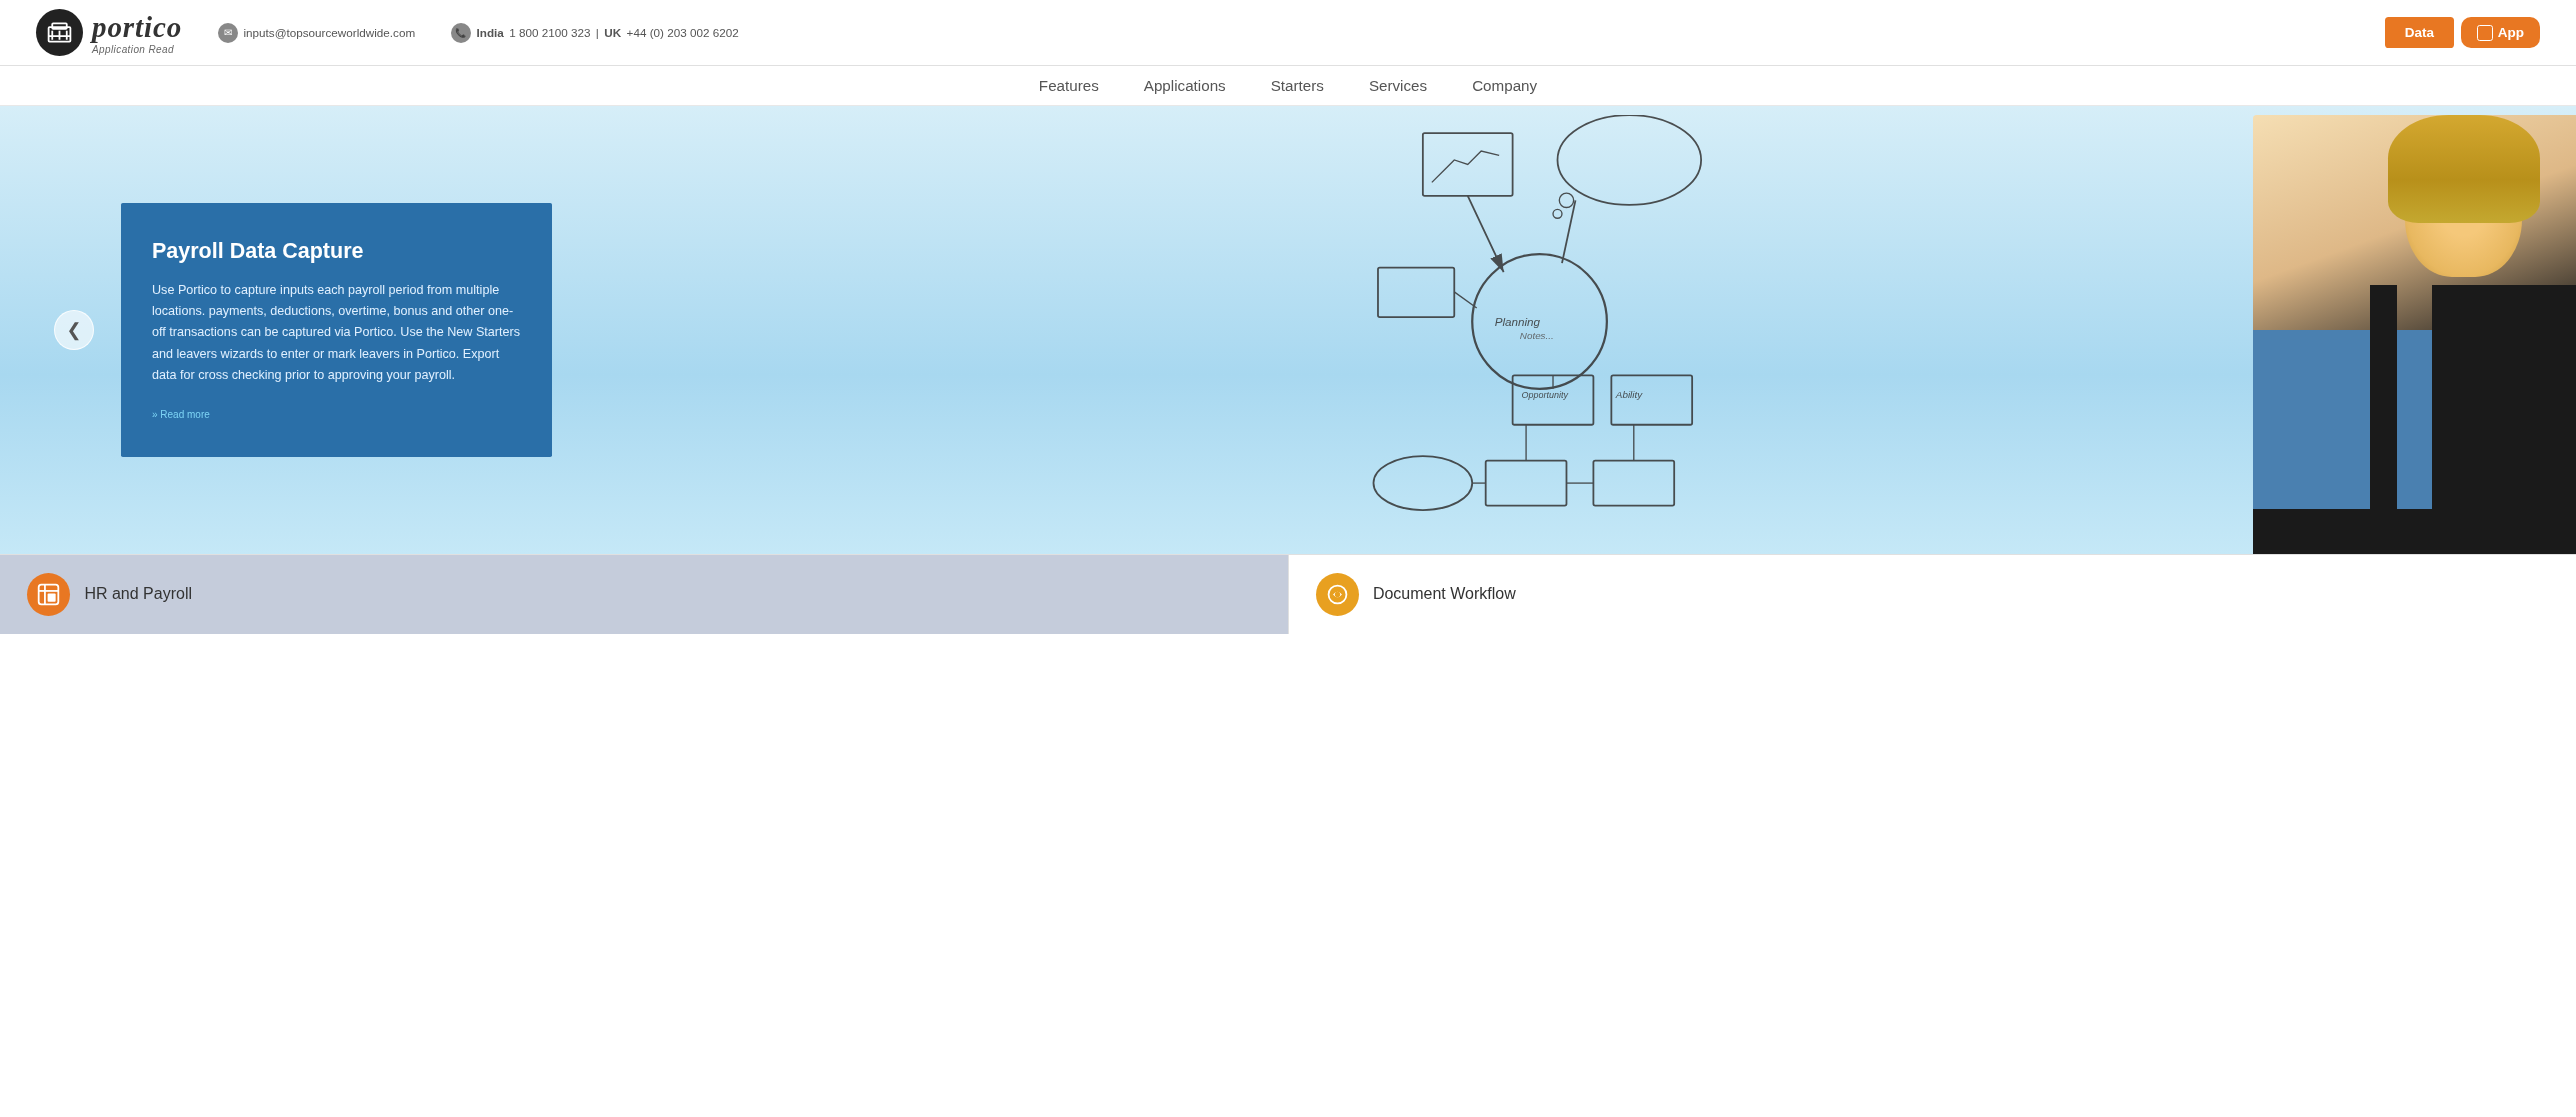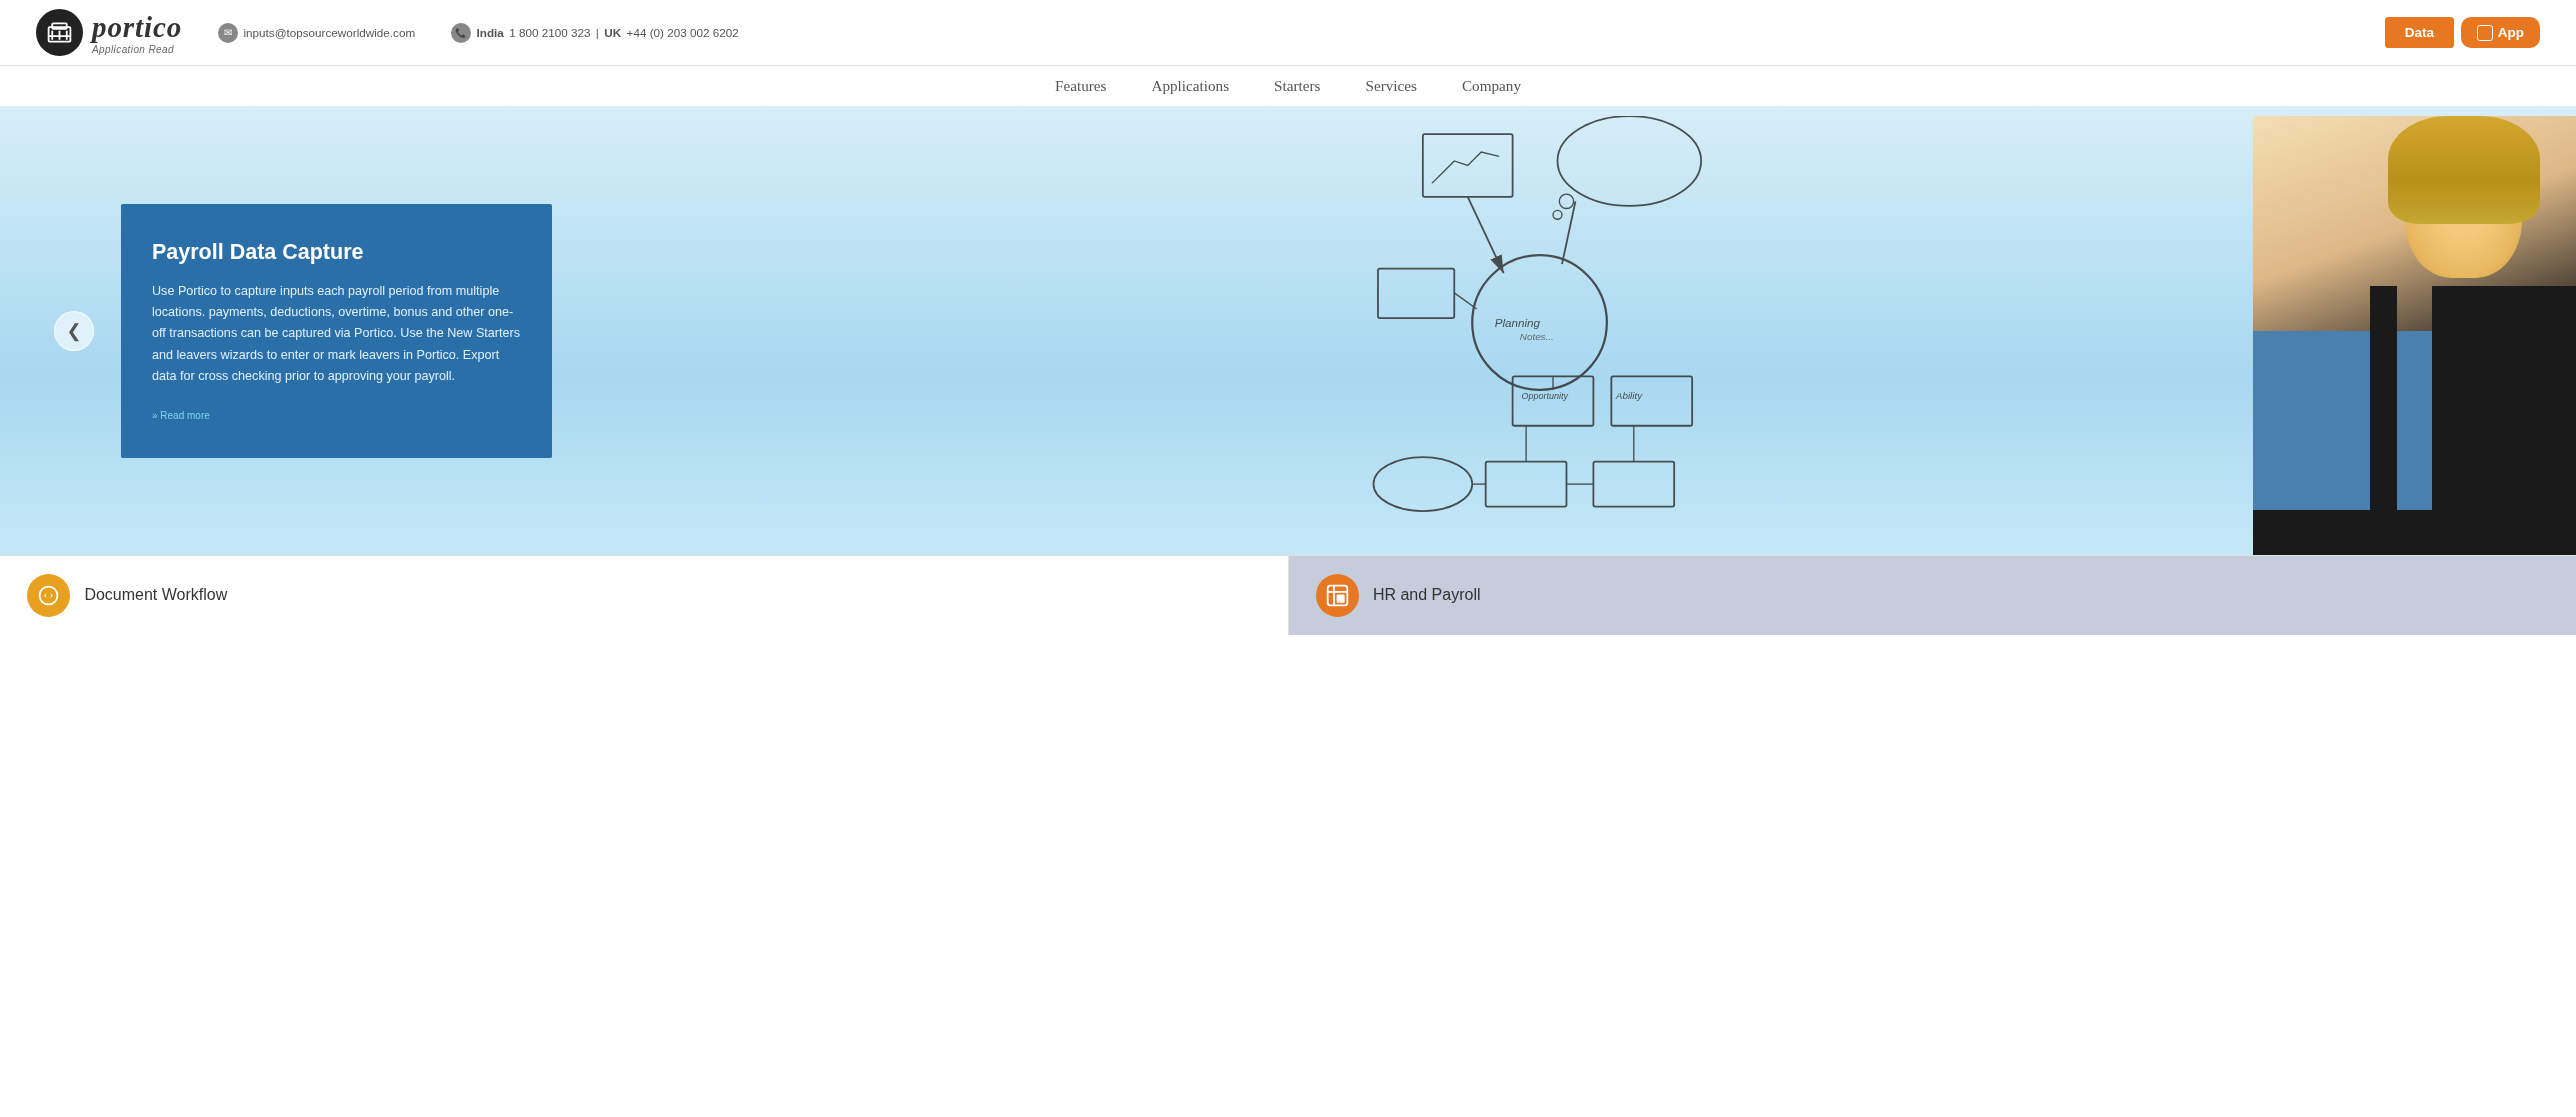--- a/index.html
+++ b/index.html
@@ -132,21 +132,20 @@
       gap: 45px;
       padding: 10.8px 0;
       border-bottom: 1.8px solid #e8e8e8;
       background: #fff;
     }
     .nav-item {
       font-size: 15.2px;
       color: #555;
       cursor: pointer;
       text-decoration: none;
-      font-family: Liberation Serif, serif;
     }
 
     
     .hero {
       background: linear-gradient(180deg, #d6eef8 0%, #a8d8f0 60%, #c5e8f7 100%);
       position: relative;
       min-height: 448px;
       display: flex;
       align-items: stretch;
       overflow: hidden;
@@ -374,35 +373,35 @@
 
       <div style="position:absolute;bottom:45px;right:0;width:323px;height:179px;background:#4a80b0;border-radius:0;"></div>
 
       <div style="position:absolute;bottom:45px;right:0;width:144px;height:224px;background:#1a1a1a;"></div>
       <div style="position:absolute;bottom:45px;right:179px;width:27px;height:224px;background:#1a1a1a;"></div>
     </div>
   </div>
 </div>
 
 <div class="bottom-bar">
-  <div class="bottom-item bottom-item-1">
-    <div class="bottom-icon icon-yellow">
-      <svg width="25" height="25" viewBox="0 0 28 28" fill="white">
-        <circle cx="14" cy="14" r="10" fill="none" stroke="white" stroke-width="2"></circle>
-        <path d="M9 14 Q14 8 19 14 Q14 20 9 14Z" fill="white"></path>
-        <circle cx="14" cy="14" r="3" fill="#e8a020"></circle>
-      </svg>
-    </div>
-    <span class="bottom-label">Document Workflow</span>
-  </div>
   <div class="bottom-item bottom-item-0">
     <div class="bottom-icon icon-orange">
       <svg width="25" height="25" viewBox="0 0 28 28" fill="white">
         <rect x="3" y="3" width="22" height="22" rx="3" fill="none" stroke="white" stroke-width="2"></rect>
         <line x1="3" y1="10" x2="25" y2="10" stroke="white" stroke-width="2"></line>
         <line x1="10" y1="3" x2="10" y2="25" stroke="white" stroke-width="2"></line>
         <rect x="13" y="13" width="9" height="9" rx="1" fill="white"></rect>
       </svg>
     </div>
     <span class="bottom-label">HR and Payroll</span>
   </div>
+  <div class="bottom-item bottom-item-1">
+    <div class="bottom-icon icon-yellow">
+      <svg width="25" height="25" viewBox="0 0 28 28" fill="white">
+        <circle cx="14" cy="14" r="10" fill="none" stroke="white" stroke-width="2"></circle>
+        <path d="M9 14 Q14 8 19 14 Q14 20 9 14Z" fill="white"></path>
+        <circle cx="14" cy="14" r="3" fill="#e8a020"></circle>
+      </svg>
+    </div>
+    <span class="bottom-label">Document Workflow</span>
+  </div>
 </div>
 
 
 </body></html>

